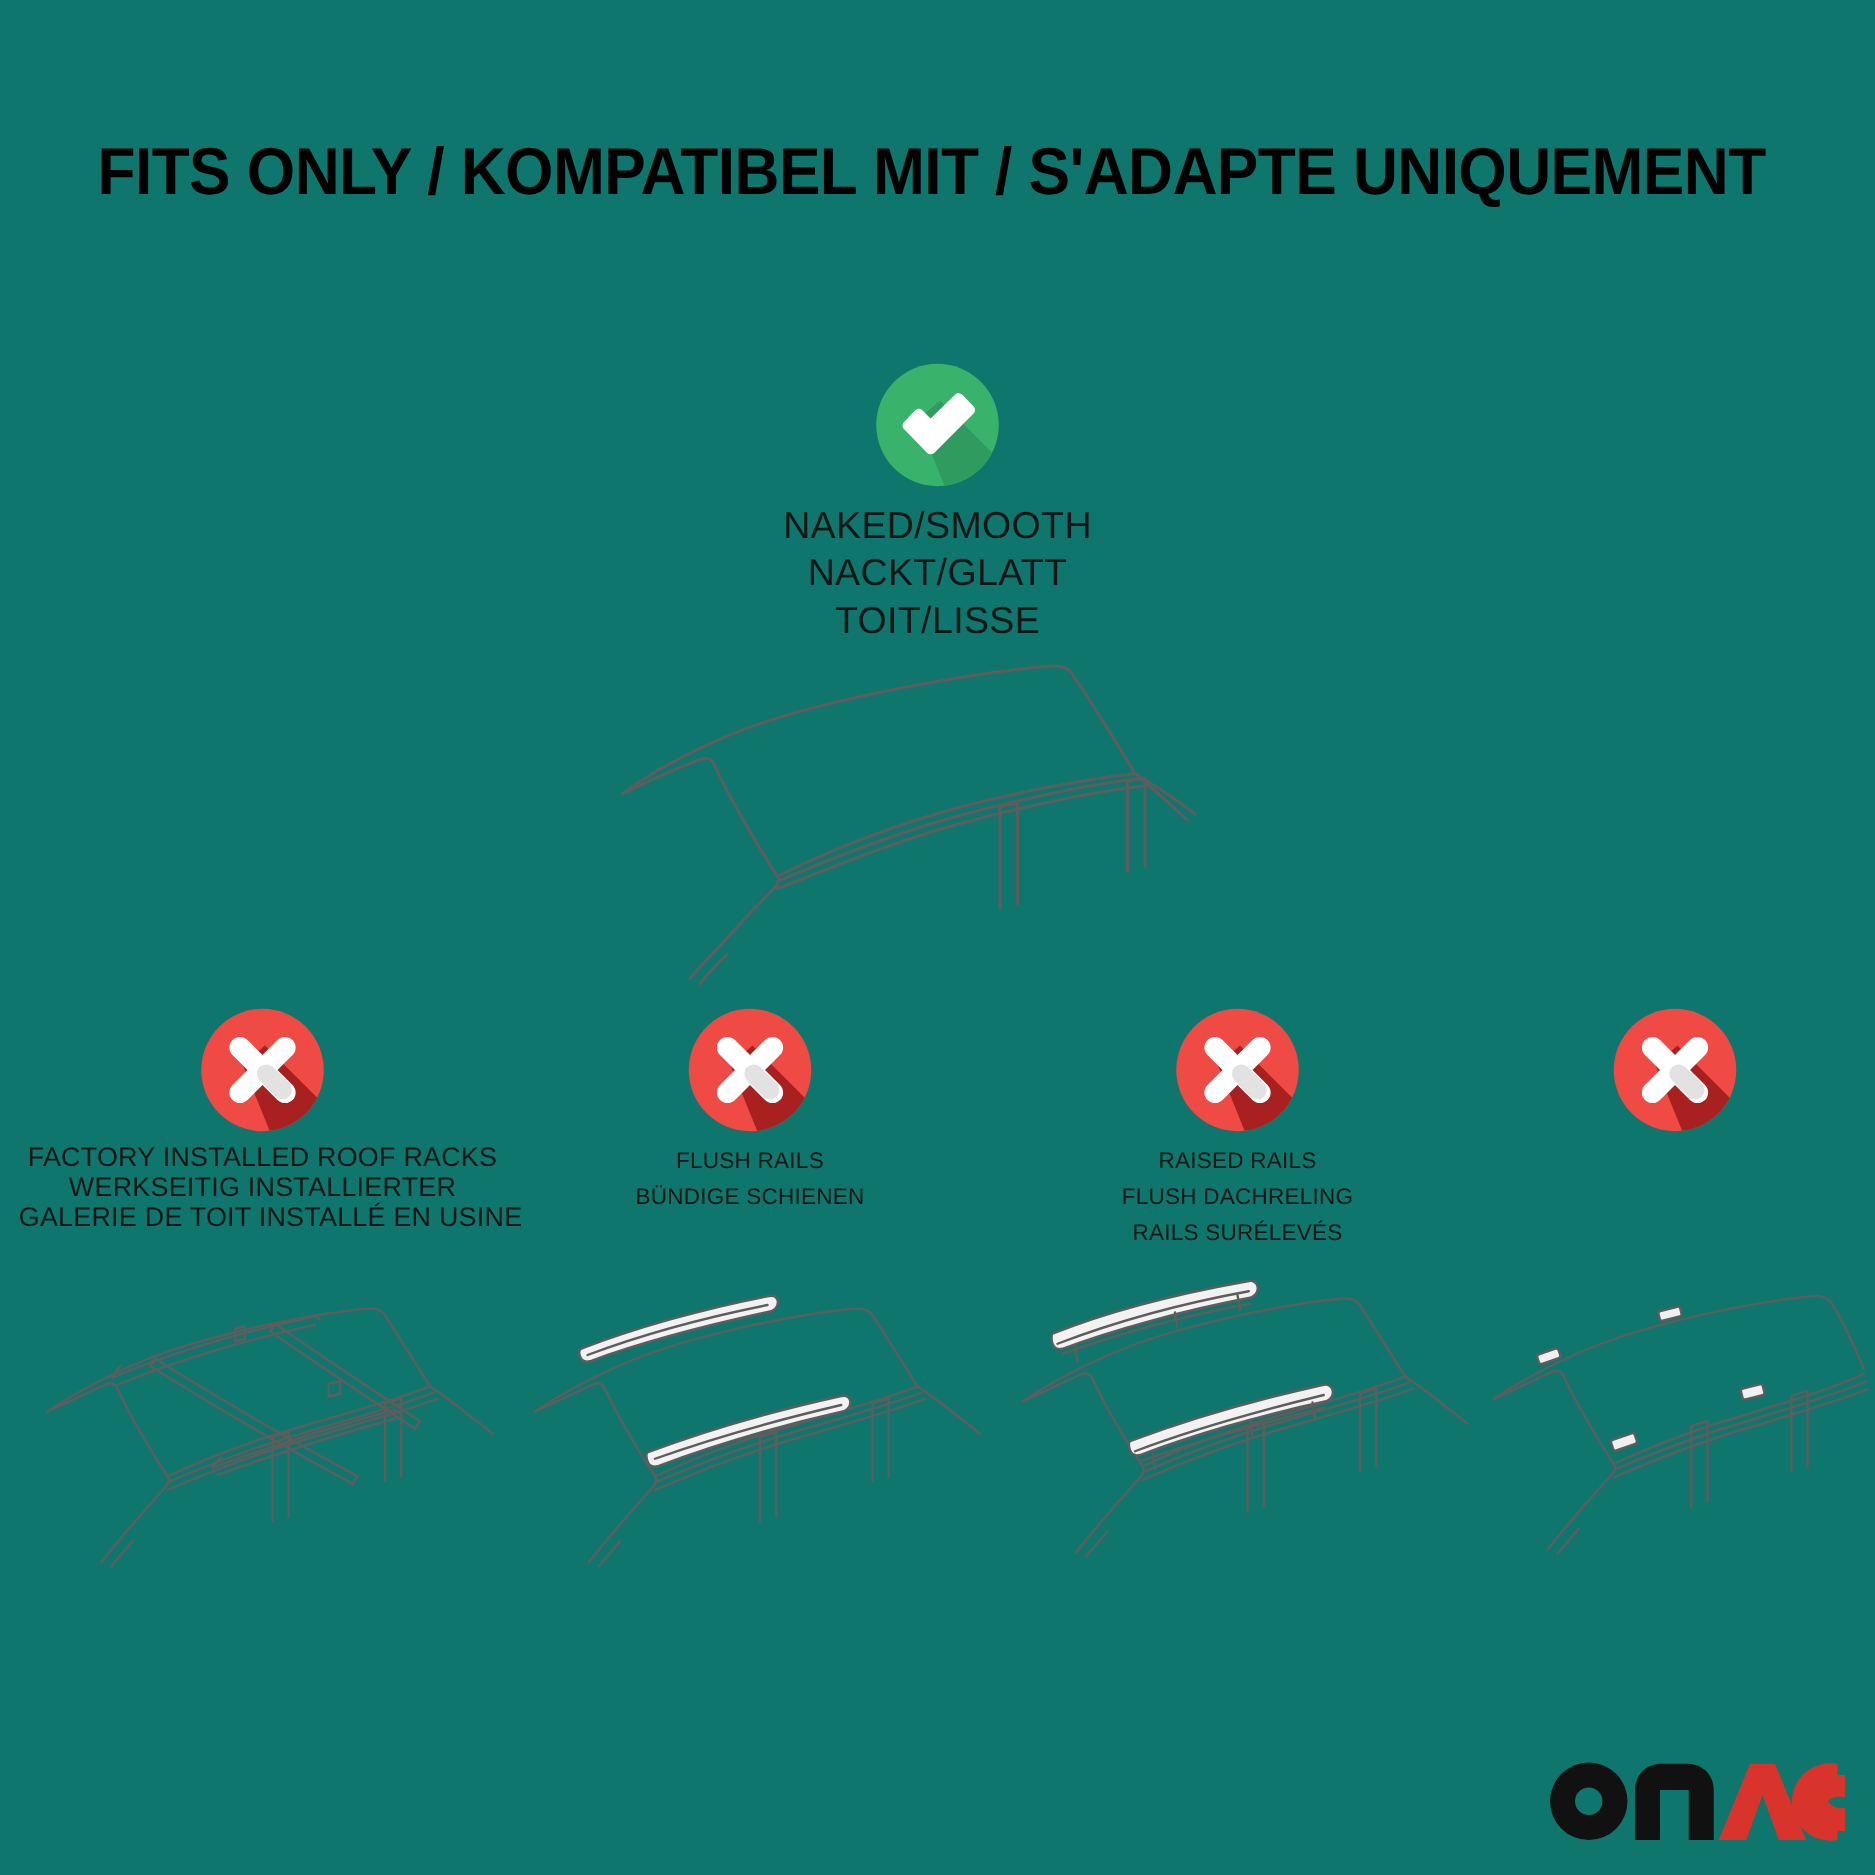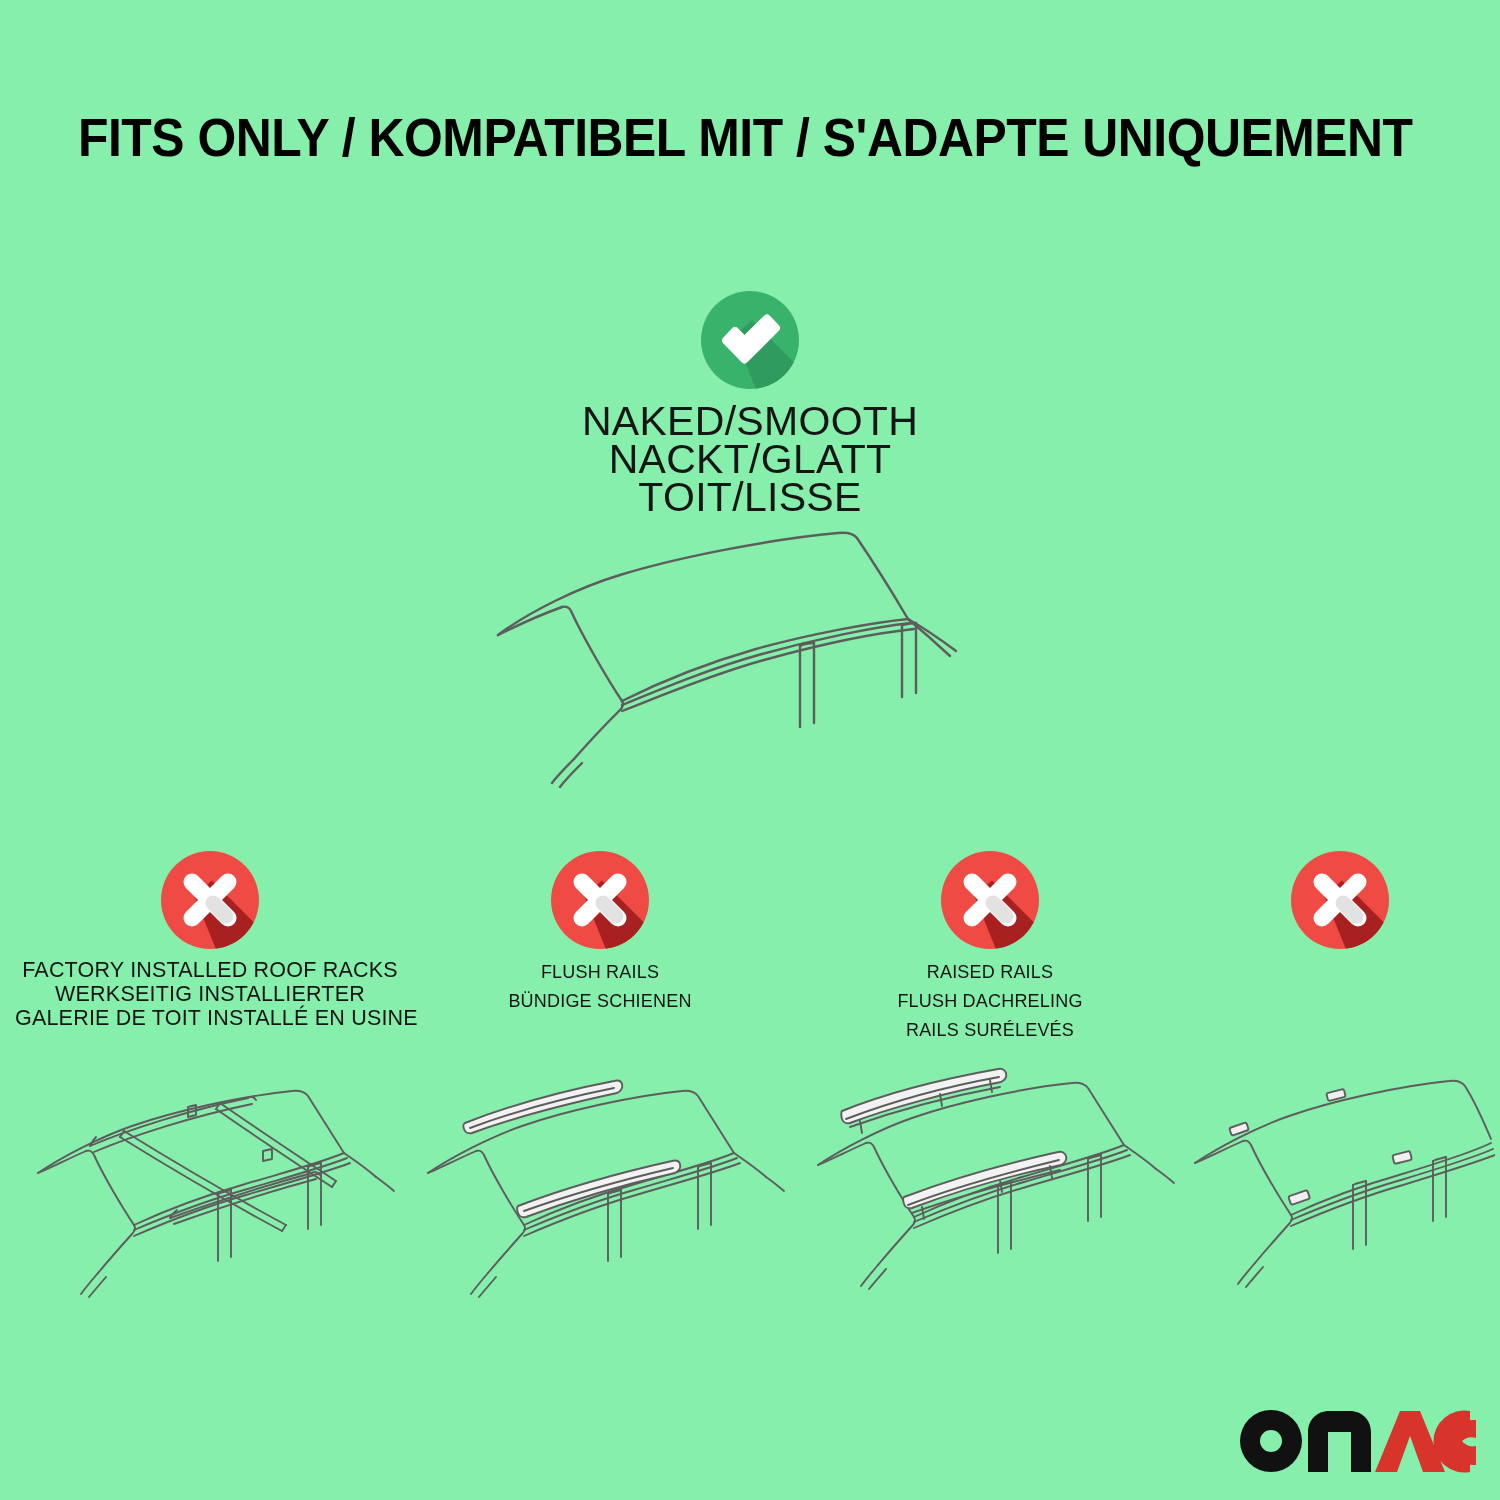--- a/index.html
+++ b/index.html
@@ -11,21 +11,21 @@
     width: 1500px;
     height: 1500px;
     position: relative;
     font-family: "Liberation Sans", sans-serif;
     color: #1a1a1a;
     overflow: hidden;
   }
   .page {
     position: absolute;
     inset: 0;
-    background: #86efac;
+    background: #0f766e;
   }
 
   
   .title {
     position: absolute;
     left: 78px;
     top: 108px;
     width: 1360px;
     font-family: "Liberation Sans Narrow", "Liberation Sans", sans-serif;
     font-weight: bold;
@@ -66,41 +66,41 @@
     left: 0; top: 0;
     width: 100%; height: 100%;
     clip-path: polygon(34% 46%, 52% 30%, 100% 78%, 100% 100%, 56% 100%);
   }
   .badge.ok .shadow { background: #2f9b5e; }
   .badge.no .shadow { background: #a82020; }
   .badge svg { position: absolute; left: 0; top: 0; }
 
   .hero-text {
     margin-top: 10px;
-    font-size: 41px;
+    font-size: 30px;
     line-height: 38px;
     letter-spacing: 0.3px;
     color: #161616;
     font-weight: 400;
   }
   .hero-text div { white-space: nowrap; }
 
   .hero-art {
     position: absolute;
     left: 470px;
     top: 515px;
     width: 600px;
     height: 290px;
   }
 
   
   .grid {
     position: absolute;
     left: 0;
-    top: 848px;
+    top: 804px;
     width: 1346px;
     height: 450px;
   }
   .col {
     position: absolute;
     top: 0;
     width: 390px;
     text-align: center;
   }
   .col.c1 { left: 15px; }

